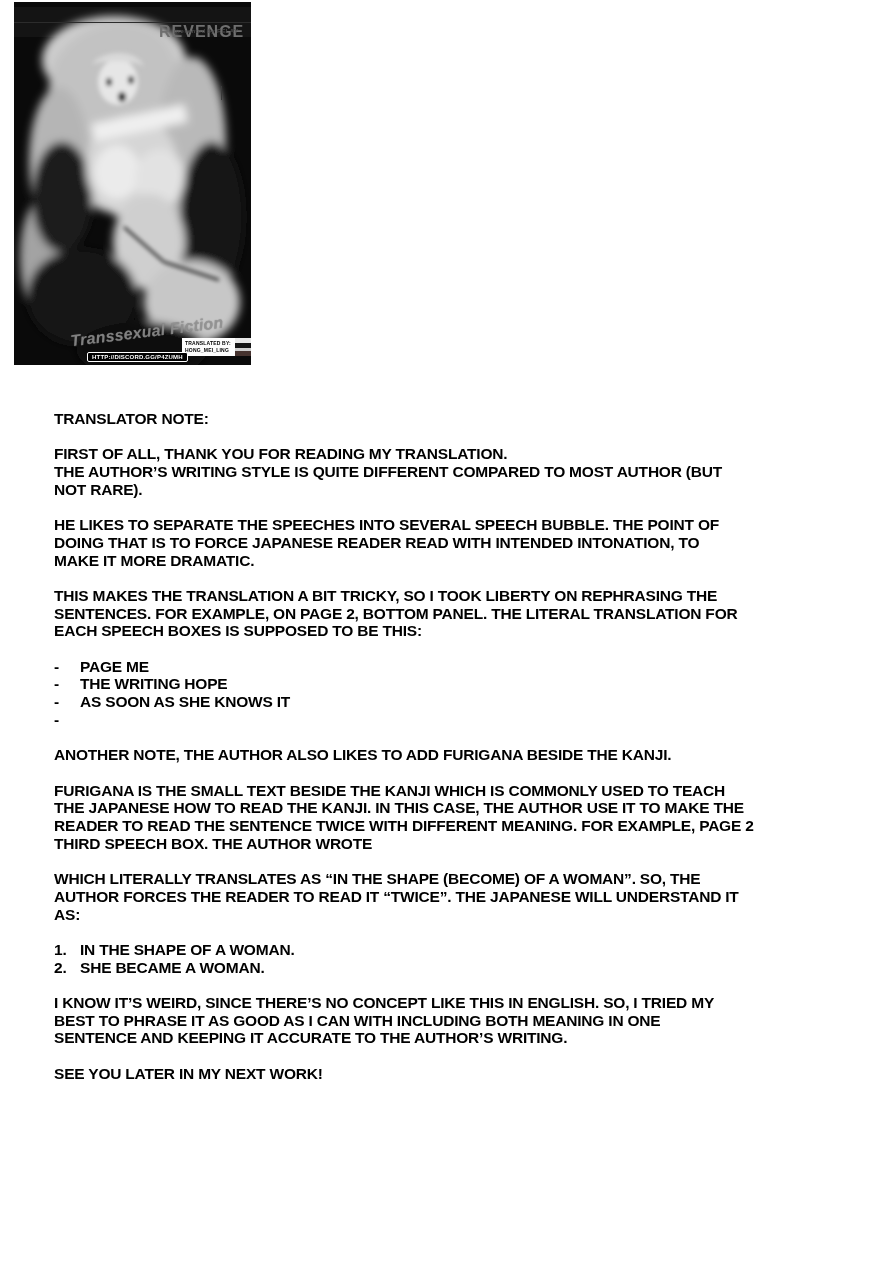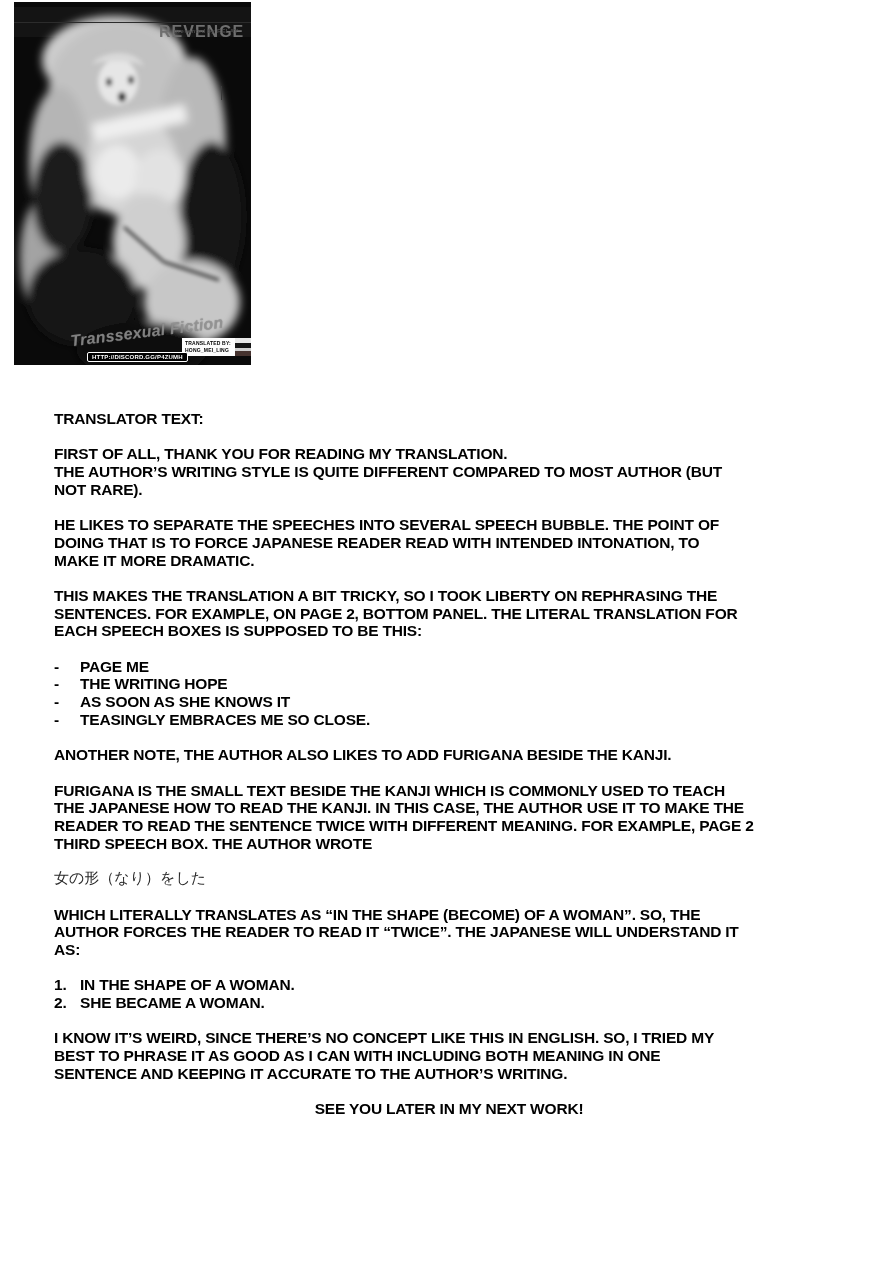--- a/index.html
+++ b/index.html
@@ -56,21 +56,21 @@
   }
   .note p{margin:0 0 17.7px;white-space:pre-line;}
   .note .heading{margin-bottom:17.7px;}
   .list{margin:0 0 17.7px;}
   .li{display:flex;}
   .li .marker{width:26px;flex:0 0 26px;}
   .jp{
     font-weight:400;font-size:15px;color:#2a2a2a;letter-spacing:0;
     font-family:"DejaVu Sans","Liberation Sans",sans-serif;
   }
-  .closing{text-align:center;margin-top:17.7px;}
+  .closing{margin-top:17.7px;}
 </style>
 </head>
 <body>
 
 <div class="page">
 
   <div class="cover">
     <svg width="237" height="363" viewBox="0 0 237 363">
       <defs>
         <filter id="soft" x="-40%" y="-40%" width="180%" height="180%">
@@ -128,21 +128,21 @@
     <div class="stripes">
       <div class="s1"></div>
       <div class="s2"></div>
       <div class="s3"></div>
       <div class="s4"></div>
     </div>
     <div class="url-pill">HTTP://DISCORD.GG/P4ZUMH</div>
   </div>
 
   <div class="note">
-    <p class="heading">TRANSLATOR TEXT:</p>
+    <p class="heading">TRANSLATOR NOTE:</p>
     <p>FIRST OF ALL, THANK YOU FOR READING MY TRANSLATION.
 THE AUTHOR’S WRITING STYLE IS QUITE DIFFERENT COMPARED TO MOST AUTHOR (BUT
 NOT RARE).</p>
     <p>HE LIKES TO SEPARATE THE SPEECHES INTO SEVERAL SPEECH BUBBLE. THE POINT OF
 DOING THAT IS TO FORCE JAPANESE READER READ WITH INTENDED INTONATION, TO
 MAKE IT MORE DRAMATIC.</p>
     <p>THIS MAKES THE TRANSLATION A BIT TRICKY, SO I TOOK LIBERTY ON REPHRASING THE
 SENTENCES. FOR EXAMPLE, ON PAGE 2, BOTTOM PANEL. THE LITERAL TRANSLATION FOR
 EACH SPEECH BOXES IS SUPPOSED TO BE THIS:</p>
 
@@ -154,31 +154,29 @@
       <div class="li">
         <span class="marker">-</span>
         <span>THE WRITING HOPE</span>
       </div>
       <div class="li">
         <span class="marker">-</span>
         <span>AS SOON AS SHE KNOWS IT</span>
       </div>
       <div class="li">
         <span class="marker">-</span>
-        <span>TEASINGLY EMBRACES ME SO CLOSE.</span>
       </div>
     </div>
 
     <p>ANOTHER NOTE, THE AUTHOR ALSO LIKES TO ADD FURIGANA BESIDE THE KANJI.</p>
     <p>FURIGANA IS THE SMALL TEXT BESIDE THE KANJI WHICH IS COMMONLY USED TO TEACH
 THE JAPANESE HOW TO READ THE KANJI. IN THIS CASE, THE AUTHOR USE IT TO MAKE THE
 READER TO READ THE SENTENCE TWICE WITH DIFFERENT MEANING. FOR EXAMPLE, PAGE 2
 THIRD SPEECH BOX. THE AUTHOR WROTE</p>
 
-    <p class="jp">女の形（なり）をした</p>
 
     <p>WHICH LITERALLY TRANSLATES AS “IN THE SHAPE (BECOME) OF A WOMAN”. SO, THE
 AUTHOR FORCES THE READER TO READ IT “TWICE”. THE JAPANESE WILL UNDERSTAND IT
 AS:</p>
 
     <div class="list">
       <div class="li">
         <span class="marker">1.</span>
         <span>IN THE SHAPE OF A WOMAN.</span>
       </div>

